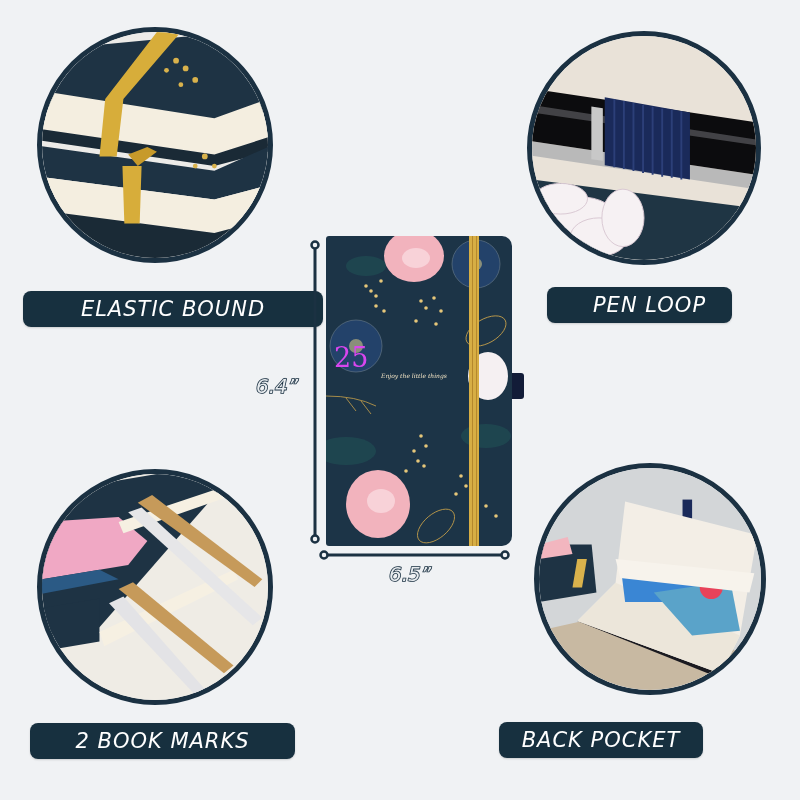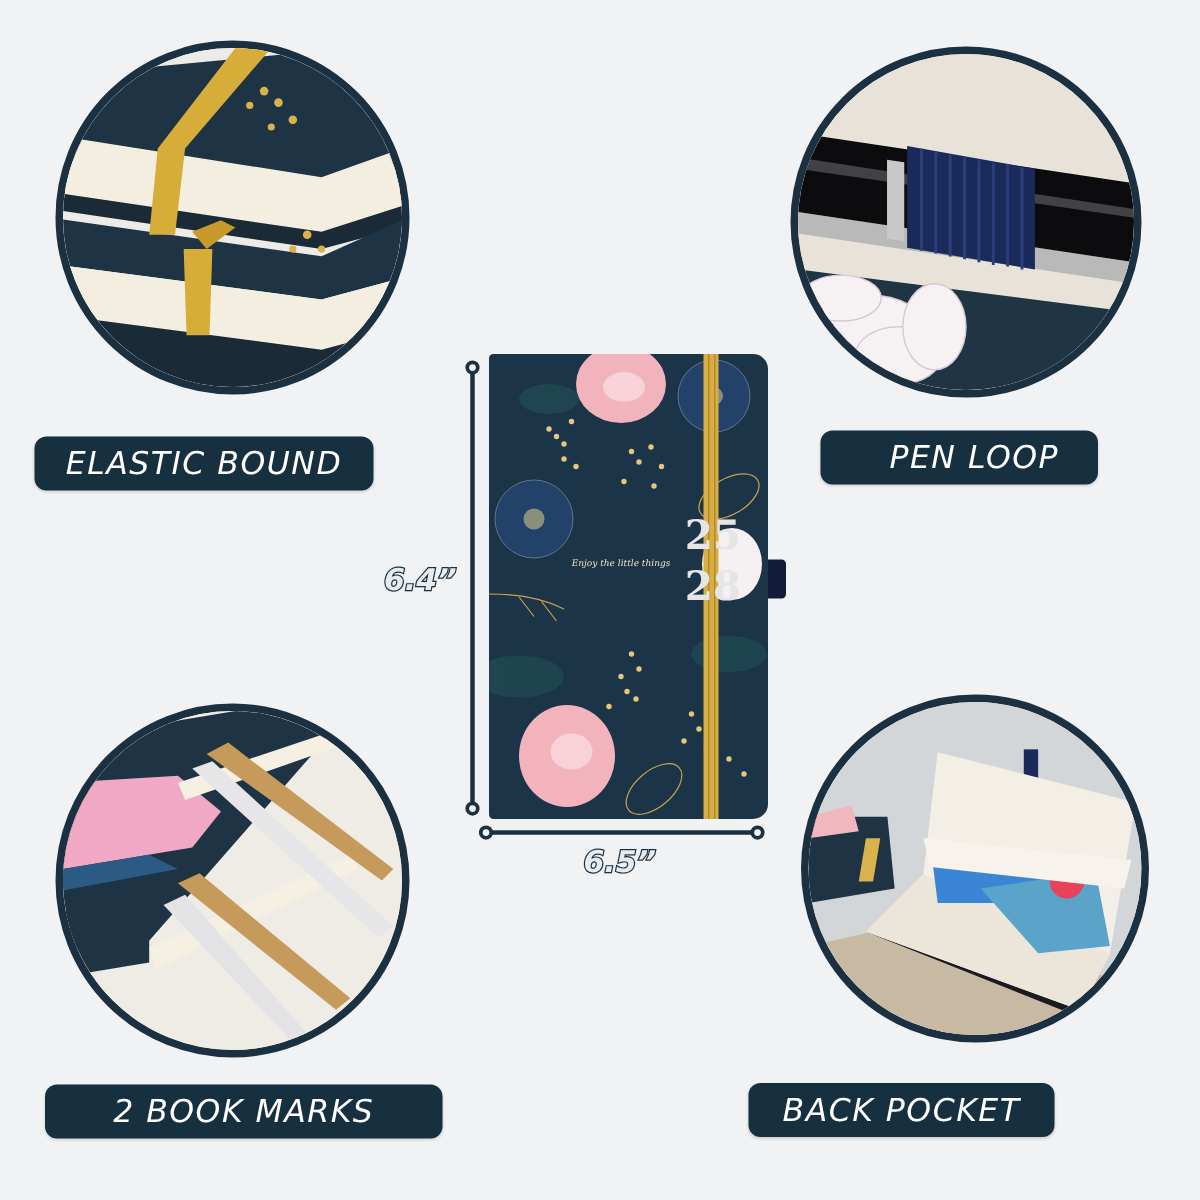--- a/index.html
+++ b/index.html
@@ -25,46 +25,45 @@
     font-style: italic;
     font-size: 21px;
     letter-spacing: 1px;
     display: flex; align-items: center; justify-content: center;
     box-shadow: 0 1px 2px rgba(0,0,0,0.15);
   }
 
   .dim-text {
     position: absolute;
     font-family: "DejaVu Sans", sans-serif;
-    font-weight: bold;
+    font-weight: normal;
     font-style: italic;
     font-size: 20px;
     color: #fff;
     -webkit-text-stroke: 1.6px #1b3142;
     paint-order: stroke fill;
     text-shadow: 0 0 1px #1b3142;
     color: #e8ecef;
   }
 
   .planner {
     position: absolute;
     left: 326px; top: 236px;
     width: 186px; height: 310px;
     background: #1c3447;
     border-radius: 3px 10px 10px 3px;
     overflow: hidden;
   }
   .year {
     position: absolute;
-    left: 0; width: 160px; text-align: right;
+    left: 0; width: 160px; text-align: left;
     font-family: "DejaVu Serif", serif;
-    color: #e5e5e5;
+    color: #d946ef;
     font-size: 27px;
     line-height: 27px;
-    font-weight: bold;
   }
   .tagline {
     position: absolute;
     left: 0; width: 160px; text-align: center;
     font-family: "DejaVu Serif", serif;
     font-style: italic;
     color: #f1e3c4;
     font-size: 6px;
   }
   .pen-tab {
@@ -167,21 +166,21 @@
     <path d="M90 35 L228 70 L210 175 L190 215 L40 160 L80 120 Z" fill="#f3eee6"></path>
     <path d="M80 120 L40 160 L190 215 L210 175 Z" fill="#ece6da"></path>
 
     <path d="M85 100 L180 110 L200 140 L90 140 Z" fill="#3a86d4"></path>
     <path d="M120 130 L200 118 L210 170 L160 175 Z" fill="#5aa3c9"></path>
     <circle cx="180" cy="125" r="12" fill="#e8425a"></circle>
     <path d="M80 95 L225 110 L220 130 L85 115 Z" fill="#f7f3ec"></path>
   </svg>
 </div>
 
-<div class="label" style="left:23px; top:291px; width:226px;">ELASTIC BOUND</div>
+<div class="label" style="left:23px; top:291px; width:300px;">ELASTIC BOUND</div>
 <div class="label" style="left:547px; top:287px; width:185px;padding-left:20px;">PEN LOOP</div>
 <div class="label" style="left:30px; top:723px; width:265px;">2 BOOK MARKS</div>
 <div class="label" style="left:499px; top:722px; width:204px;">BACK POCKET</div>
 
 <svg style="position:absolute; left:0; top:0; width:800px; height:800px; pointer-events:none;">
   <line x1="315" y1="245" x2="315" y2="539" stroke="#1b3142" stroke-width="3"></line>
   <circle cx="315" cy="245" r="3.5" fill="#f0f2f4" stroke="#1b3142" stroke-width="2.5"></circle>
   <circle cx="315" cy="539" r="3.5" fill="#f0f2f4" stroke="#1b3142" stroke-width="2.5"></circle>
   <line x1="324" y1="555" x2="505" y2="555" stroke="#1b3142" stroke-width="3"></line>
   <circle cx="324" cy="555" r="3.5" fill="#f0f2f4" stroke="#1b3142" stroke-width="2.5"></circle>
@@ -252,14 +251,13 @@
         <circle cx="160" cy="270" r="1.8"></circle>
         <circle cx="170" cy="280" r="1.8"></circle>
     </g>
 
     <rect x="143" y="0" width="10" height="310" fill="#d7ae44"></rect>
     <rect x="146" y="0" width="1" height="310" fill="#b5882c"></rect>
     <rect x="150" y="0" width="1" height="310" fill="#b5882c"></rect>
   </svg>
   <div class="year" style="top:108px; left:8px;">25</div>
   <div class="tagline" style="top:136px; left:8px;">Enjoy the little things</div>
-  <div class="year" style="top:142px; left:8px;">28</div>
 </div>
 
 </body></html>

